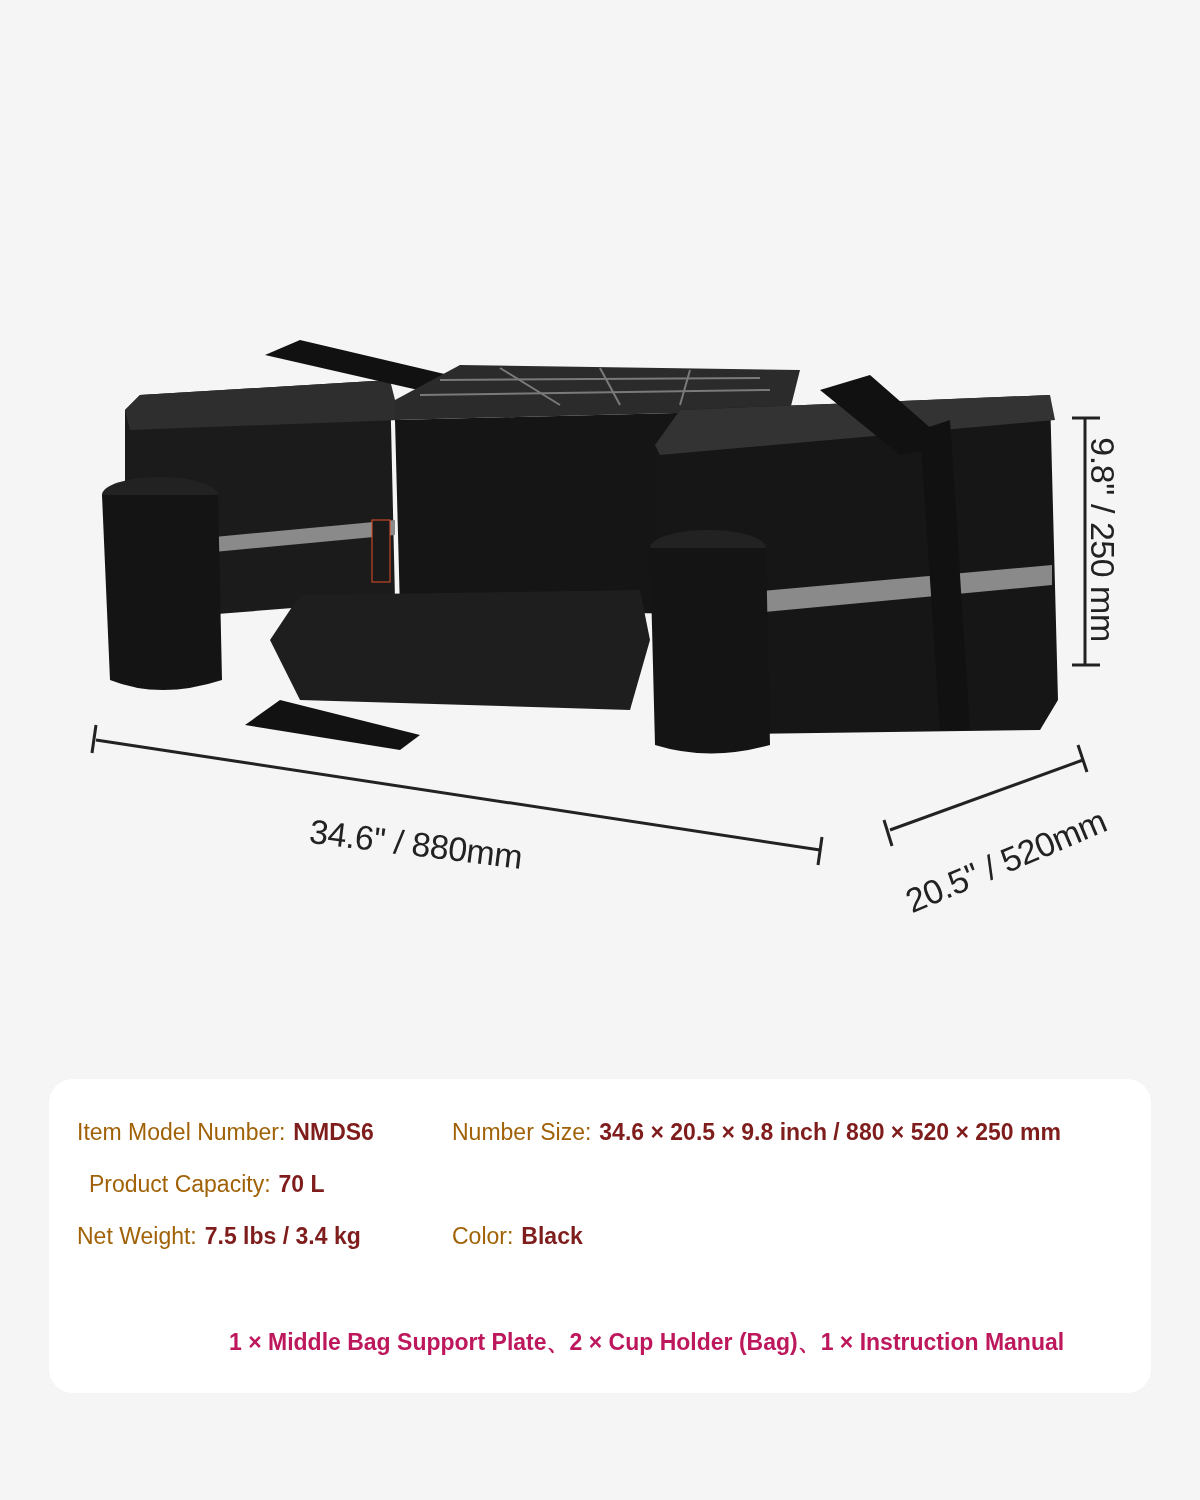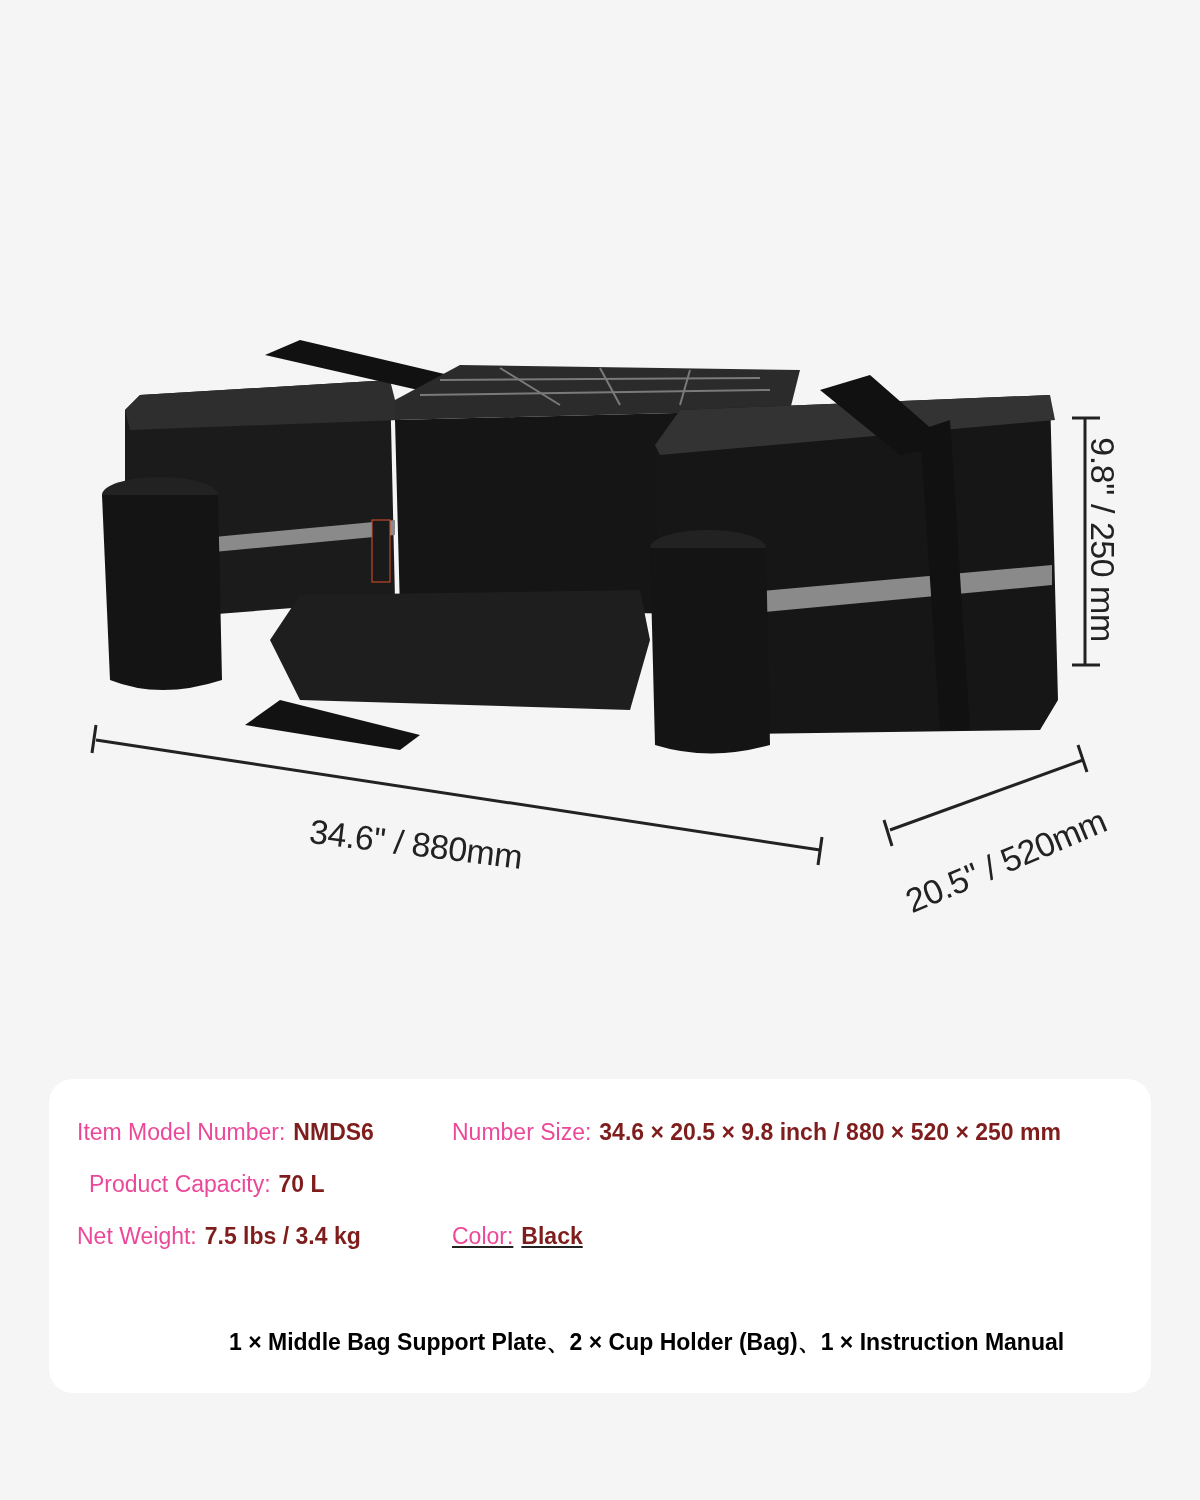--- a/index.html
+++ b/index.html
@@ -17,23 +17,23 @@
   }
   .dim-height { left: 1000px; top: 520px; transform: rotate(90deg); transform-origin: center; }
   .dim-length { left: 312px; top: 812px; transform: rotate(7deg); transform-origin: left top; }
   .dim-depth { left: 900px; top: 885px; transform: rotate(-23deg); transform-origin: left top; }
 
   .spec-card {
     position: absolute; left: 49px; top: 1079px; width: 1102px; height: 314px;
     background: #ffffff; border-radius: 24px;
   }
   .spec-row { position: absolute; font-size: 23px; color: #222; white-space: nowrap; }
-  .spec-row .label { color: #ec4899; }
+  .spec-row .label { color: #a16207; }
   .spec-row .value { color: #7f1d1d; font-weight: bold; margin-left: 8px; }
-  .acc-line { position: absolute; font-size: 23px; color: #000000; font-weight: bold; white-space: nowrap; }
+  .acc-line { position: absolute; font-size: 23px; color: #be185d; font-weight: bold; white-space: nowrap; }
 </style>
 </head>
 <body>
 
 <div class="product-stage">
   <svg width="1200" height="1000" viewBox="0 0 1200 1000">
 
     <path d="M125 410 L140 395 L390 380 L395 600 L140 620 L125 600 Z" fill="#1b1b1b"></path>
     <path d="M125 410 L140 395 L390 380 L400 420 L130 430 Z" fill="#2e2e2e"></path>
     <path d="M130 545 L395 520 L395 535 L130 560 Z" fill="#8a8a8a"></path>
@@ -88,17 +88,17 @@
   </div>
   <div class="spec-row" style="left:40px; top:92px;">
     <span class="label">Product Capacity:</span><span class="value">70 L</span>
   </div>
   <div class="spec-row" style="left:28px; top:144px;">
     <span class="label">Net Weight:</span><span class="value">7.5 lbs / 3.4 kg</span>
   </div>
   <div class="spec-row" style="left:403px; top:40px;">
     <span class="label">Number Size:</span><span class="value">34.6 × 20.5 × 9.8 inch / 880 × 520 × 250 mm</span>
   </div>
-  <div class="spec-row" style="left:403px; top:144px;text-decoration:underline;">
+  <div class="spec-row" style="left:403px; top:144px;">
     <span class="label">Color:</span><span class="value">Black</span>
   </div>
   <div class="acc-line" style="left:180px; top:248px;">1 × Middle Bag Support Plate、2 × Cup Holder (Bag)、1 × Instruction Manual</div>
 </div>
 
 </body></html>

